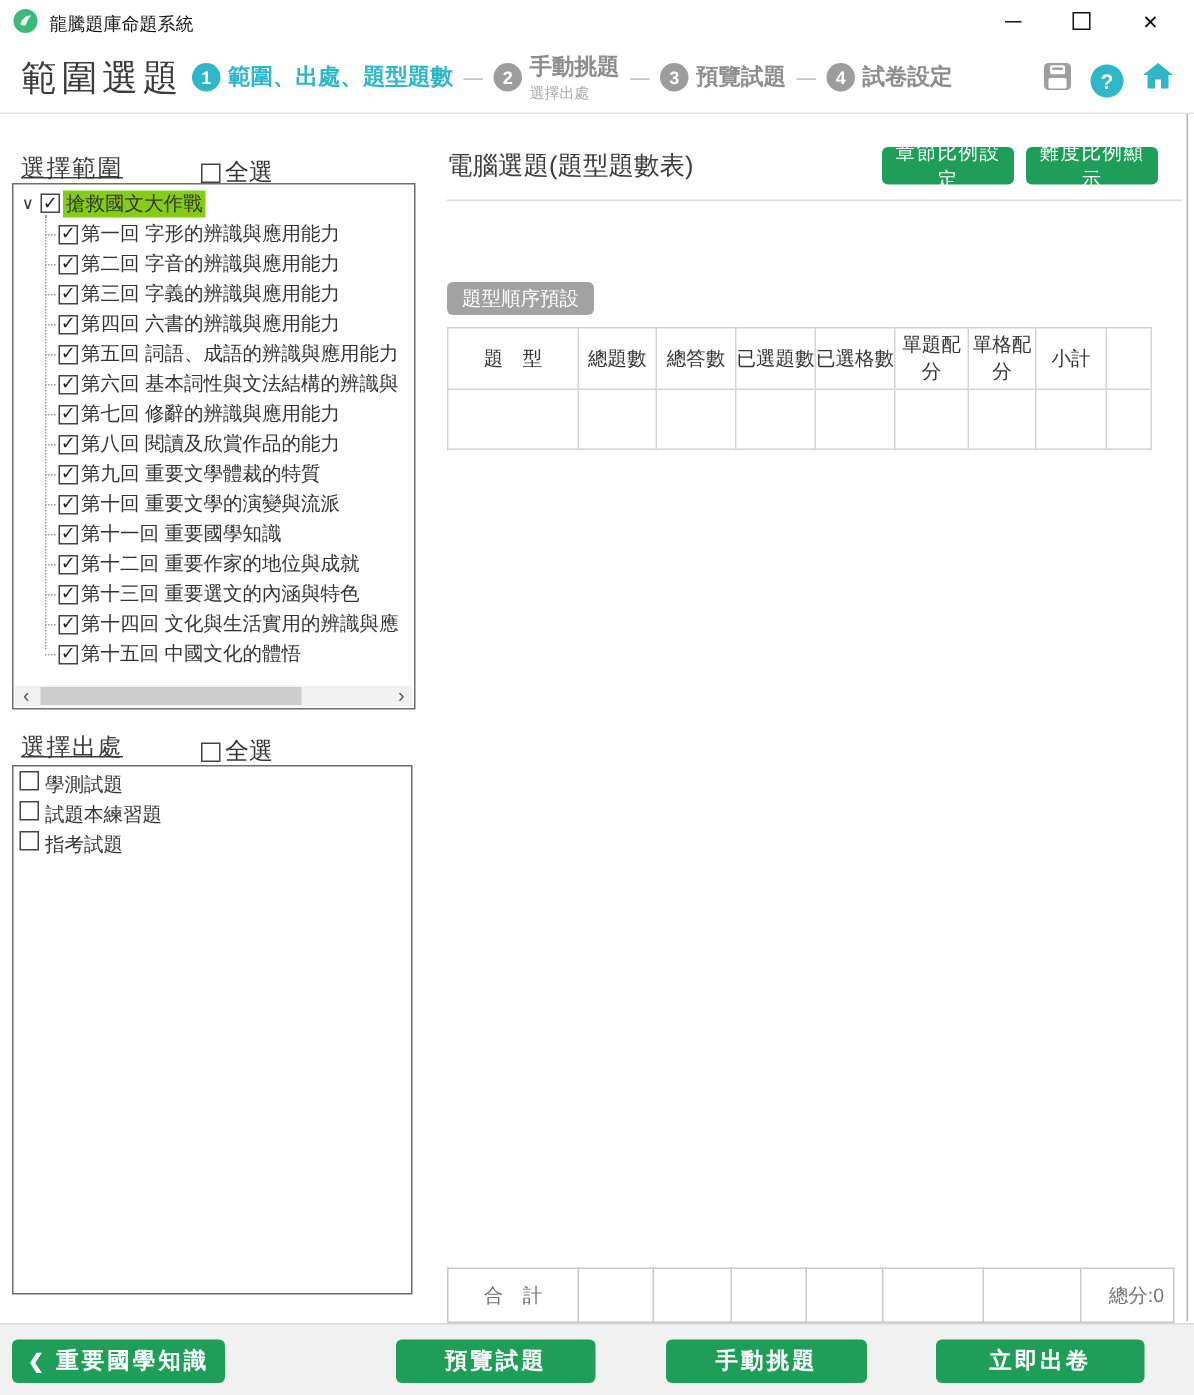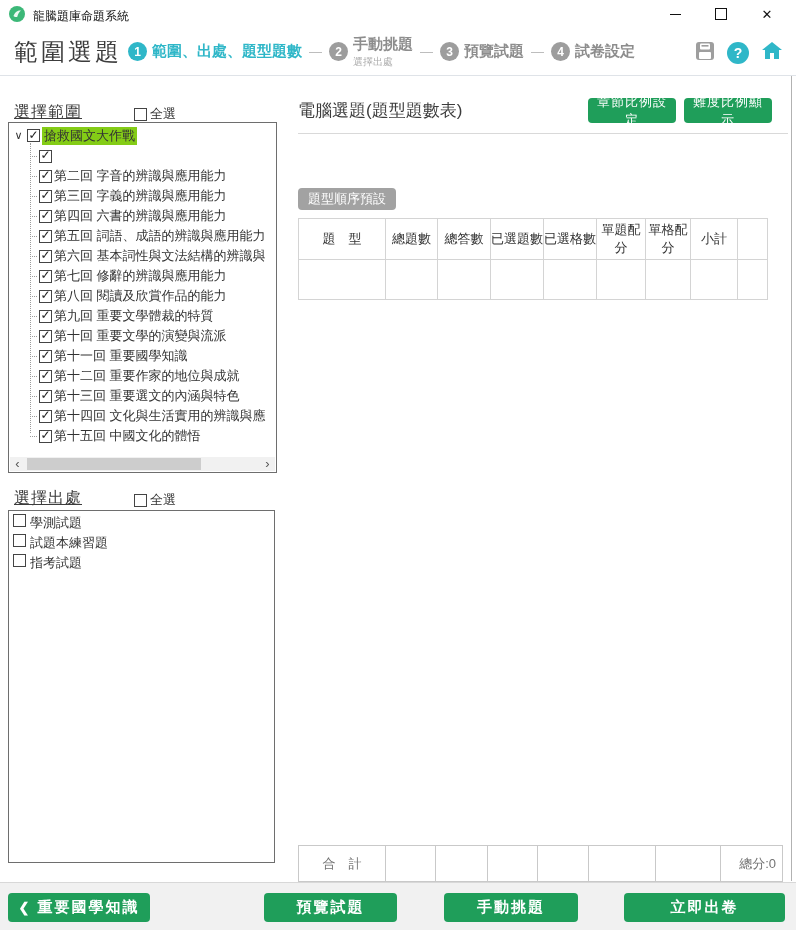--- a/index.html
+++ b/index.html
@@ -27,21 +27,21 @@
   .step-label{font-size:15px;color:#8d8d8d;font-weight:bold;white-space:nowrap;}
   .step-sub{font-size:10px;color:#ababab;font-weight:normal;margin-top:1px;}
   .step.active .badge{background:#2fb7c8;}
   .step.active .step-label{color:#2fb7c8;}
   .dash{color:#b5b5b5;font-size:13px;}
   .header-icons{position:absolute;right:12px;top:11px;display:flex;gap:11px;align-items:center;}
   .help-icon{width:22px;height:22px;border-radius:50%;background:#2fb7c8;color:#fff;
              font-size:14px;font-weight:bold;display:flex;align-items:center;justify-content:center;}
   
   .section-label{position:absolute;font-size:16px;color:#3c3c3c;letter-spacing:1px;text-decoration:underline;}
-  .selectall{position:absolute;display:flex;align-items:center;gap:3px;font-size:13px;color:#333;}
+  .selectall{position:absolute;display:flex;align-items:center;gap:3px;font-size:16px;color:#333;}
   .cb{width:13px;height:13px;border:1px solid #444;background:#fff;flex:none;
       display:flex;align-items:center;justify-content:center;font-size:12px;line-height:12px;color:#222;box-sizing:border-box;}
   .cb span{margin-top:-2px;}
   .tree-box{position:absolute;left:8px;top:122px;width:267px;height:349px;border:1px solid #6e6e6e;
             background:#fff;overflow:hidden;}
   .tree-root-row{display:flex;align-items:center;height:21px;padding-left:3px;font-size:13px;margin-top:2px;gap:2px;}
   .caret{width:13px;font-size:11px;color:#333;text-align:center;}
   .root-label{background:#84cc16;padding:0 2px;white-space:nowrap;}
   .tree-children{margin-left:21px;position:relative;}
   .tree-children::before{content:"";position:absolute;left:0;top:-3px;height:calc(100% - 10px);
@@ -167,20 +167,21 @@
         <span>✓</span>
       </span>
     <span class="root-label">搶救國文大作戰</span>
   </div>
   <div class="tree-children">
     <div class="t-row">
         <span class="stub"></span>
         <span class="cb">
           <span>✓</span>
         </span>
+        <span class="t-label">第一回 字形的辨識與應用能力</span>
       </div>
     <div class="t-row">
         <span class="stub"></span>
         <span class="cb">
           <span>✓</span>
         </span>
         <span class="t-label">第二回 字音的辨識與應用能力</span>
       </div>
     <div class="t-row">
         <span class="stub"></span>
@@ -380,16 +381,16 @@
   <button class="btn-green-lg" style="left:8px;width:142px;">
     <span class="back-chevron">❮</span>
     <span>重要國學知識</span>
   </button>
   <button class="btn-green-lg" style="left:264px;width:133px;">
     <span>預覽試題</span>
   </button>
   <button class="btn-green-lg" style="left:444px;width:134px;">
     <span>手動挑題</span>
   </button>
-  <button class="btn-green-lg" style="left:624px;width:161px;">
+  <button class="btn-green-lg" style="left:624px;width:139px;">
     <span>立即出卷</span>
   </button>
 </div>
 
 </body></html>

